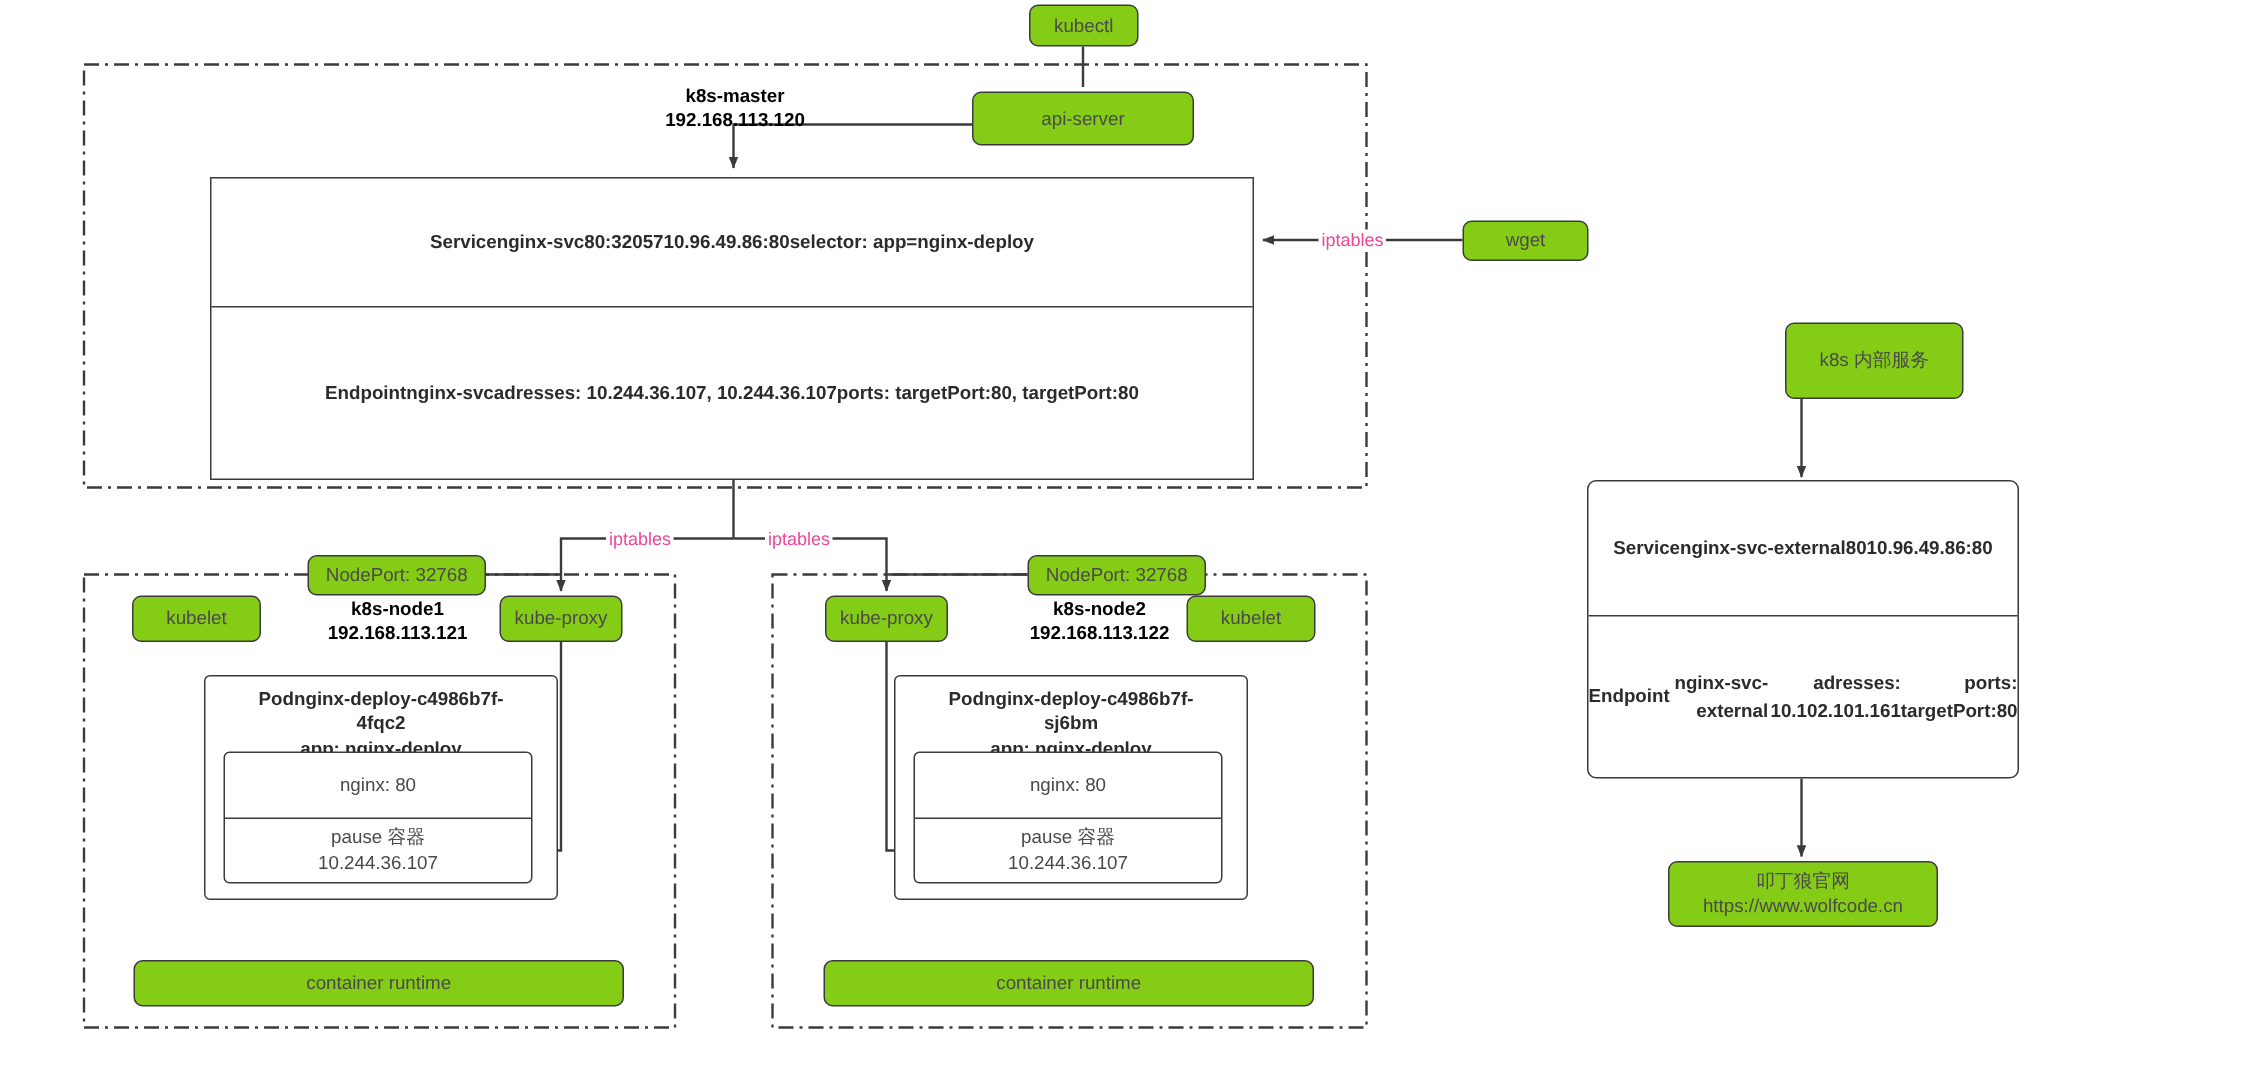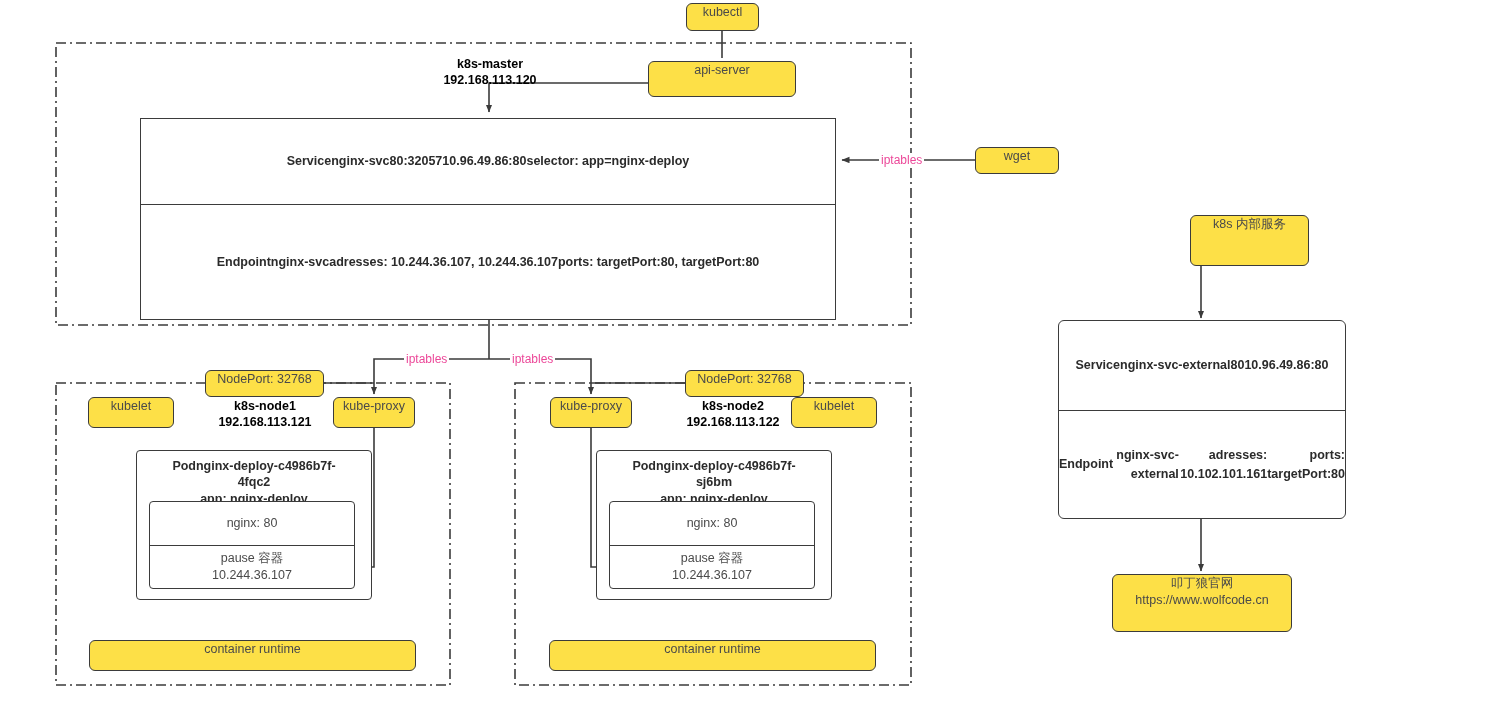--- a/index.html
+++ b/index.html
@@ -19,24 +19,25 @@
     position: absolute;
     left: 0; top: 0;
     width: 1509px;
     height: 727px;
     pointer-events: none;
   }
   .box {
     position: absolute;
     box-sizing: border-box;
     border: 1.6px solid #3b3b3b;
-    background: #fde047;
+    background: #84cc16;
     display: flex;
     flex-direction: column;
     align-items: center;
+    justify-content: center;
     text-align: center;
     color: #4a4a4a;
     font-size: 12.5px;
     line-height: 1.35;
     z-index: 5;
   }
   .rounded { border-radius: 6px; }
   .edge-label {
     position: absolute;
     background: #ffffff;
@@ -289,18 +290,18 @@
     <div class="sect divider" style="height:108px;">
       <div>Endpoint</div>
       <div>nginx-svc-external</div>
       <div class="spacer"></div>
       <div>adresses: 10.102.101.161</div>
       <div class="spacer"></div>
       <div>ports: targetPort:80</div>
     </div>
   </div>
 
-  <div class="box rounded" style="left:1112px; top:574px; width:180px; height:58px;">
+  <div class="box rounded" style="left:1112px; top:574px; width:180px; height:44px;">
     <div>叩丁狼官网</div>
     <div>https://www.wolfcode.cn</div>
   </div>
 
 </div>
 
 </body></html>

